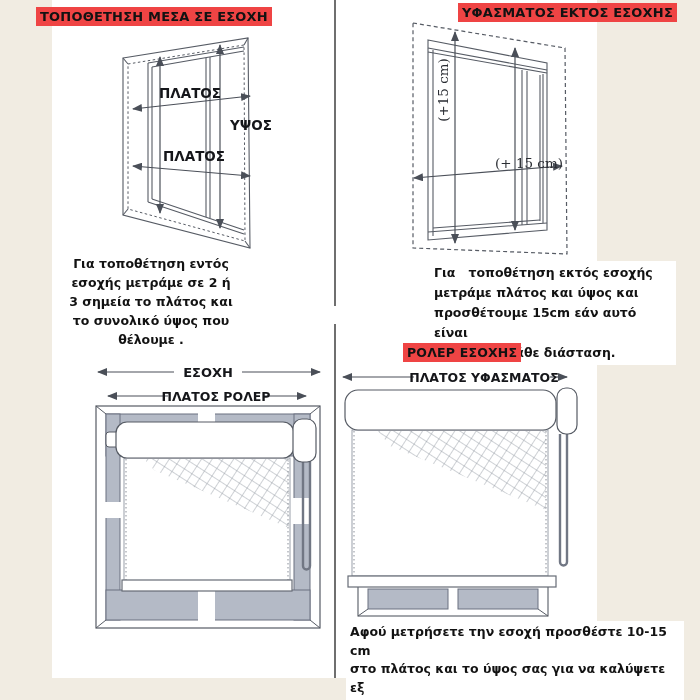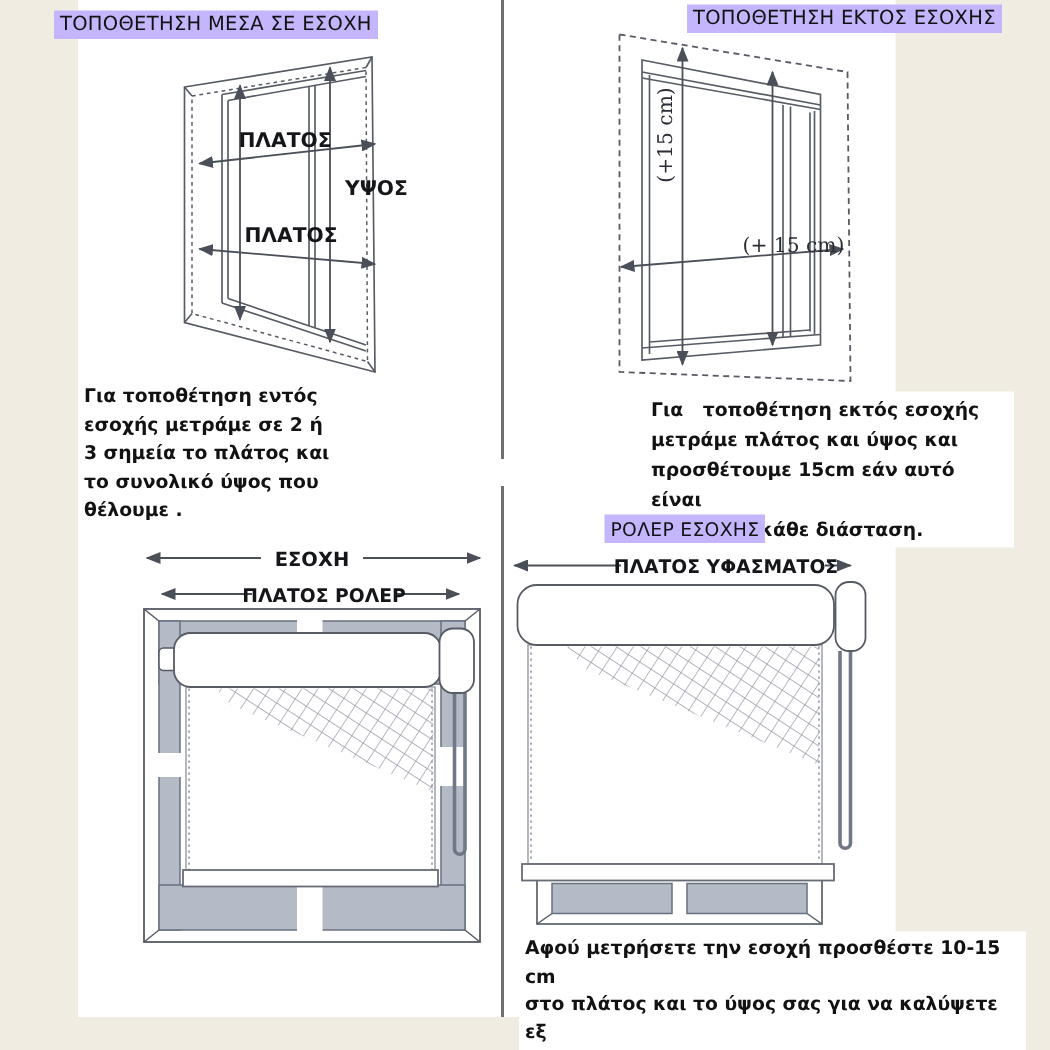--- a/index.html
+++ b/index.html
@@ -7,43 +7,43 @@
     position:relative;width:700px;height:700px;overflow:hidden;
     background:#f1ece2;
     font-family:"DejaVu Sans","Liberation Sans",sans-serif;
     color:#121212;
   }
   .panel{position:absolute;left:52px;top:0;width:545px;height:678px;background:#ffffff;}
   .divider{position:absolute;left:334px;width:2px;background:#6f6f6f;}
   .divider.seg-top{top:0;height:306px;}
   .divider.seg-bottom{top:324px;height:354px;}
   .ttl{
-    position:absolute;background:#c4b5fd;font-weight:normal;font-size:13px;
+    position:absolute;background:#ef4444;font-weight:bold;font-size:13px;
     letter-spacing:.2px;white-space:nowrap;padding:2px 4px;
   }
   .cap{
     position:absolute;background:#ffffff;font-weight:bold;font-size:12.5px;
     line-height:19px;white-space:pre-wrap;padding:2px 4px;
   }
   svg{position:absolute;}
   svg text{font-family:"DejaVu Sans","Liberation Sans",sans-serif;font-weight:bold;fill:#15161a;}
   svg text.serif{font-family:"DejaVu Serif","Liberation Serif",serif;font-weight:normal;fill:#2a2d33;}
 </style>
 </head>
 <body>
 
 <div class="page">
 
   <div class="panel"></div>
   <div class="divider seg-top"></div>
   <div class="divider seg-bottom"></div>
 
   <div class="ttl" style="left:36px;top:7px;">ΤΟΠΟΘΕΤΗΣΗ ΜΕΣΑ ΣΕ ΕΣΟΧΗ</div>
-  <div class="ttl" style="left:458px;top:3px;">ΤΟΠΟΘΕΤΗΣΗ ΕΚΤΟΣ ΕΣΟΧΗΣ</div>
-  <div class="cap" style="left:52px;top:252px;width:190px;">Για τοποθέτηση εντός
+  <div class="ttl" style="left:458px;top:3px;">ΥΦΑΣΜΑΤΟΣ ΕΚΤΟΣ ΕΣΟΧΗΣ</div>
+  <div class="cap" style="left:52px;top:252px;width:190px;text-align:center;">Για τοποθέτηση εντός
 εσοχής μετράμε σε 2 ή
 3 σημεία το πλάτος και
 το συνολικό ύψος που
 θέλουμε .</div>
   <div class="cap" style="left:430px;top:261px;width:238px;line-height:20px;">Για   τοποθέτηση εκτός εσοχής
 μετράμε πλάτος και ύψος και
 προσθέτουμε 15cm εάν αυτό είναι
 εφικτό σε κάθε διάσταση.</div>
   <div class="ttl" style="left:403px;top:343px;font-size:12.5px;">ΡΟΛΕΡ ΕΣΟΧΗΣ</div>
   <div class="cap" style="left:346px;top:621px;width:330px;line-height:18.5px;">Αφού μετρήσετε την εσοχή προσθέστε 10-15 cm

